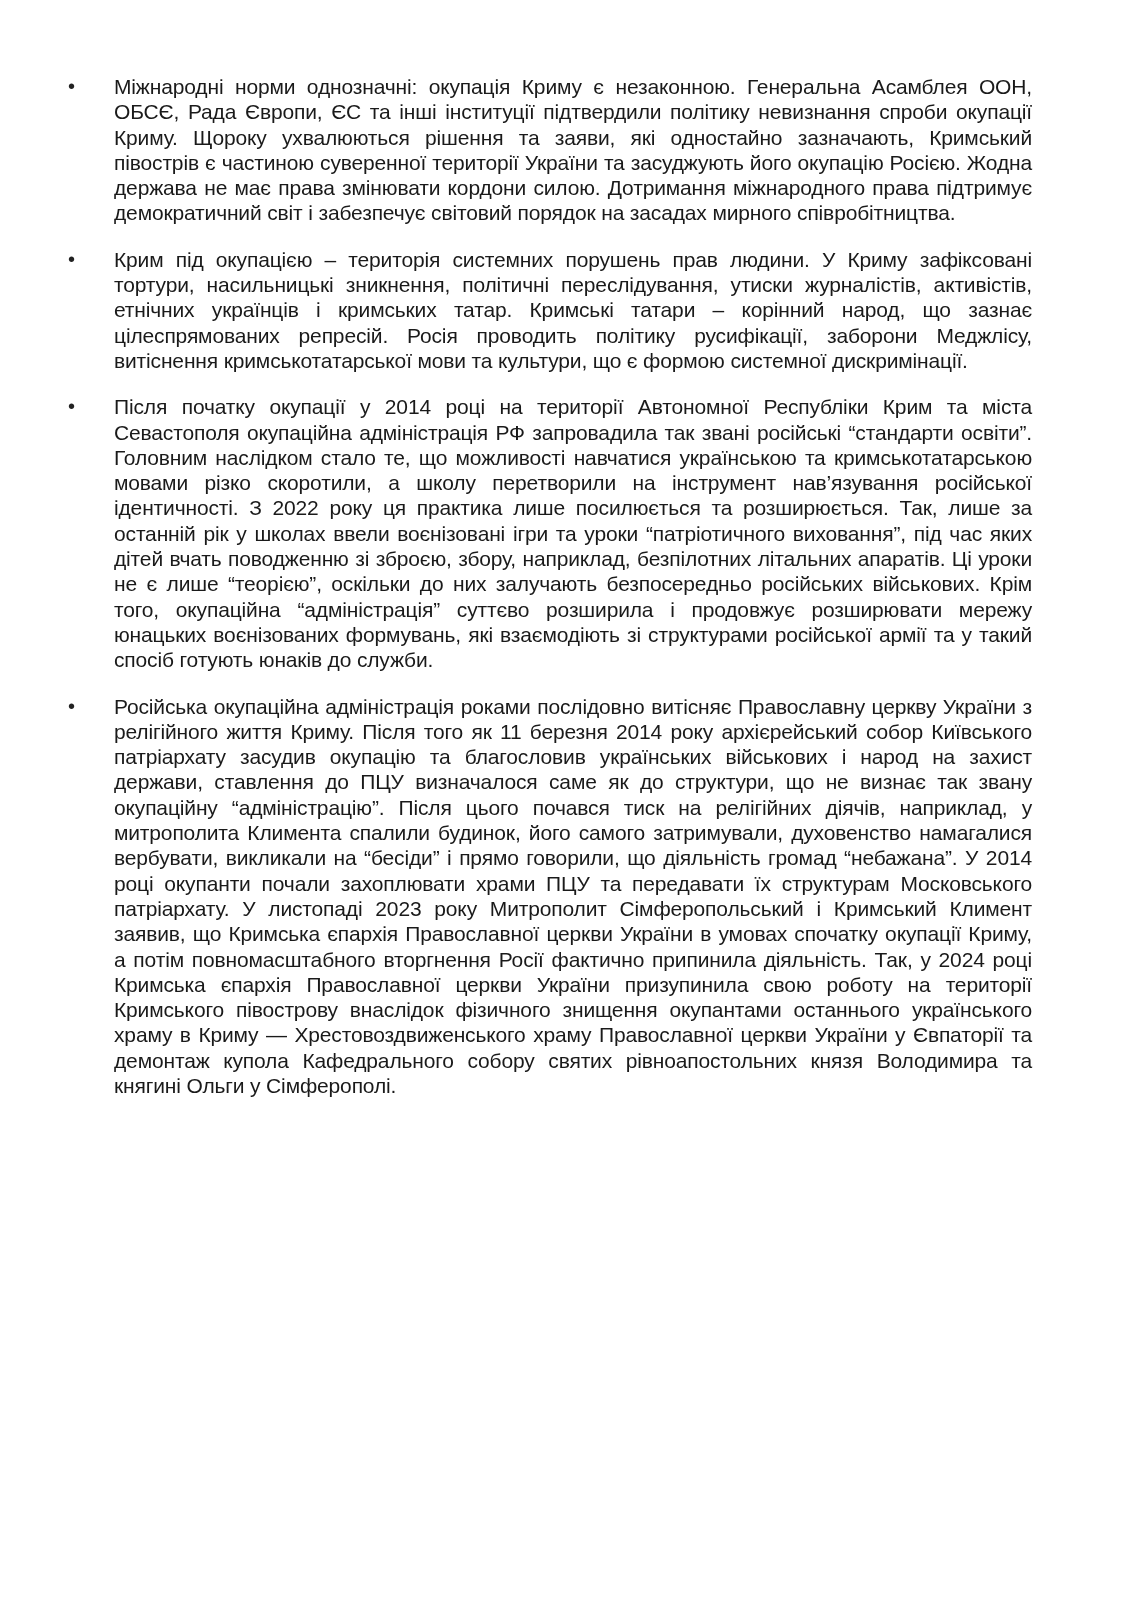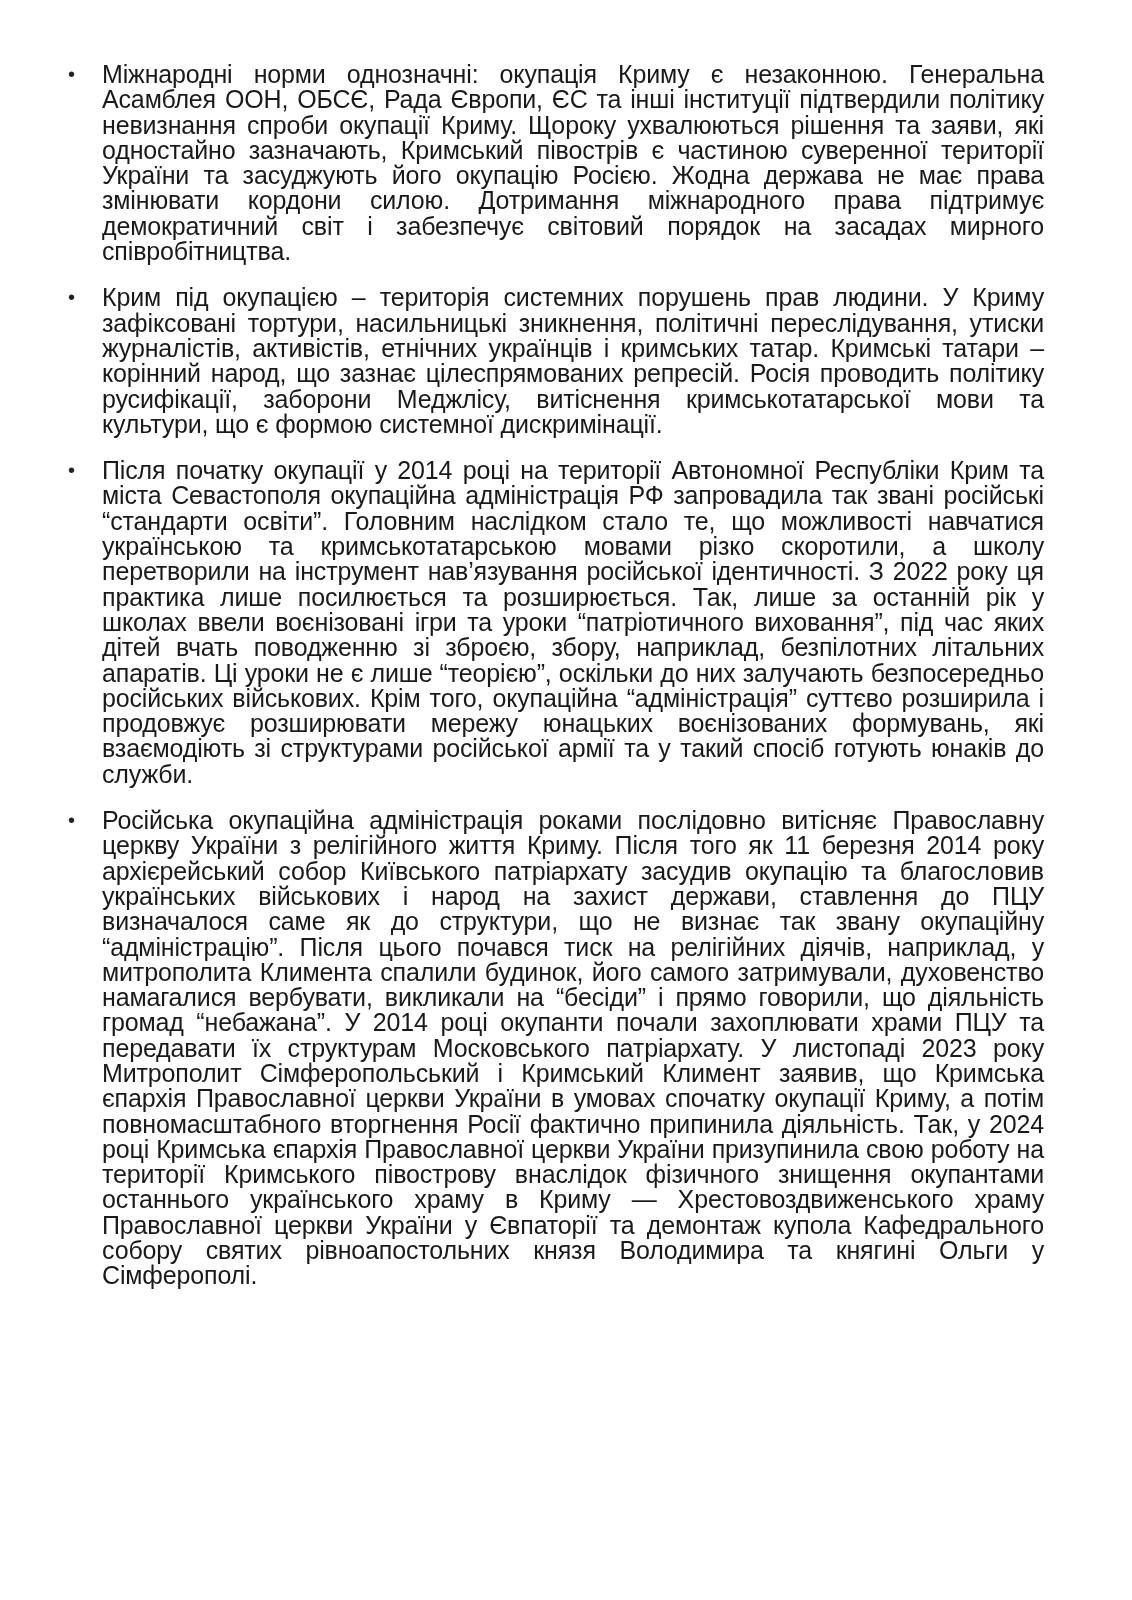--- a/index.html
+++ b/index.html
@@ -24,22 +24,22 @@
     }
     .bullet {
       position: absolute;
       left: -34px;
       top: 0;
       font-size: 20px;
       line-height: 25.3px;
       color: #222;
     }
     .para {
-      margin: 0;
-      font-size: 25px;
+      margin: 12px;
+      font-size: 21px;
       line-height: 25.3px;
       text-align: justify;
       letter-spacing: -0.15px;
       word-spacing: 0px;
       font-stretch: condensed;
     }
   </style>
 </head>
 <body>
 

